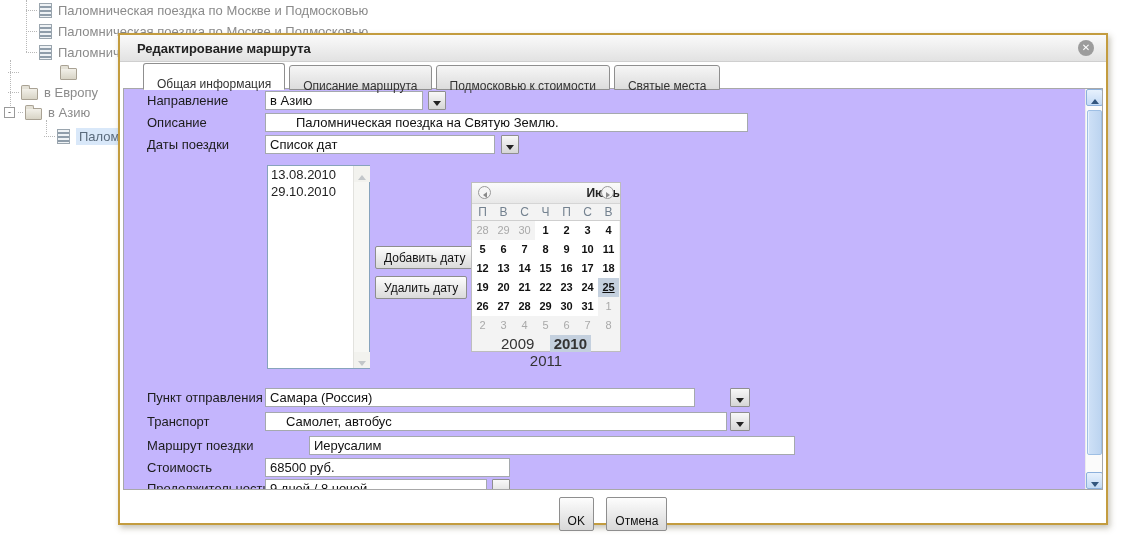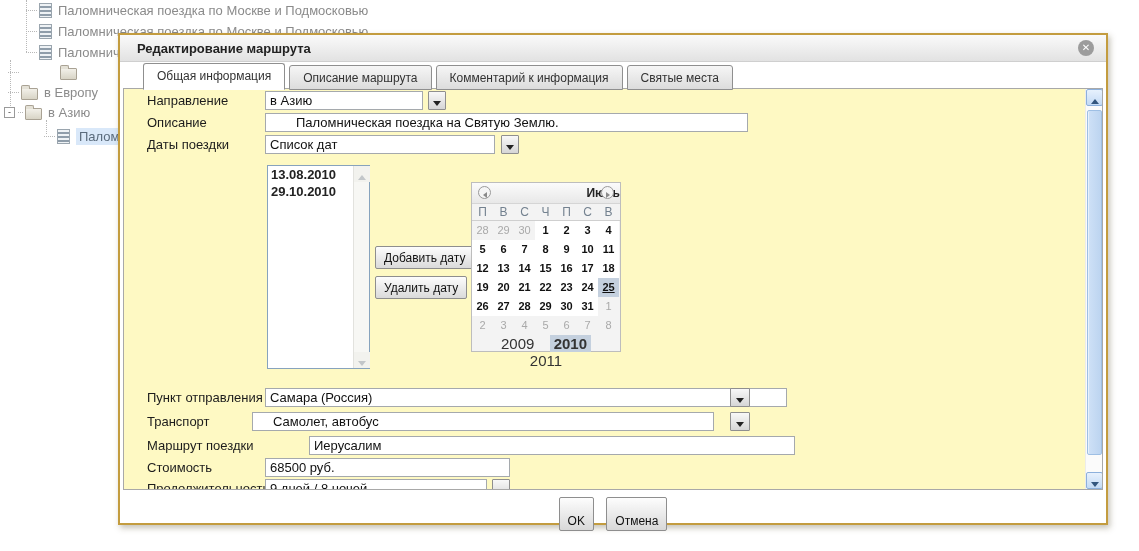--- a/index.html
+++ b/index.html
@@ -26,37 +26,37 @@
   
   .dialog { position:absolute; left:118px; top:33px; width:990px; height:492px; background:#fff;
             border:2px solid #c39c3f; box-shadow:2px 3px 6px rgba(90,80,50,.35); }
   .titlebar { position:relative; height:27px; background:linear-gradient(#fafafa,#e2e2e2);
               border-bottom:1px solid #cfcfcf; }
   .title { display:inline-block; padding:6px 0 0 17px; font-size:13px; font-weight:bold; color:#222; }
   .close { position:absolute; top:5px; right:12px; width:16px; height:16px; border-radius:50%;
            background:#9c9c9c; color:#fff; font-size:10px; line-height:16px; text-align:center; cursor:pointer; }
 
   .tabs { position:absolute; left:23px; top:28px; height:26px; z-index:3; }
-  .tab { display:inline-block; height:25px; line-height:24px; padding:0 13px; margin-right:4px;
+  .tab { display:inline-block; height:25px; line-height:24px; padding:8px 13px; margin-right:4px;
          font-size:12px; color:#333; border:1px solid #8f8f8f; border-radius:3px 3px 0 0;
          background:linear-gradient(#f6f6f6,#dcdcdc); vertical-align:bottom; cursor:pointer; }
   .tab.active { background:#fff; height:27px; border-bottom:1px solid #fff; }
 
   .panel { position:absolute; left:3px; top:53px; width:980px; height:402px; border:1px solid #a8a8a8;
-           background:#fef9c3; overflow:hidden; z-index:2; }
+           background:#c4b5fd; overflow:hidden; z-index:2; }
   .lbl { position:absolute; font-size:13px; color:#1c1c1c; white-space:nowrap; }
   .tf  { position:absolute; height:19px; border:1px solid #a5a9ad; background:#fff; font-size:13px;
          color:#111; padding:0 4px; font-family:"Liberation Sans",sans-serif; }
   .trigger { position:absolute; width:18px; height:19px; border:1px solid #8f8f8f; border-radius:1px;
              background:linear-gradient(#f8f8f8,#d6d6d6); text-align:center; cursor:pointer; }
   .tri { display:inline-block; width:0; height:0; margin-top:7px;
          border-left:4px solid transparent; border-right:4px solid transparent; border-top:5px solid #222; }
 
   .listbox { position:absolute; left:143px; top:76px; width:103px; height:204px;
-             border:1px solid #87a3bd; background:#fff;font-weight:bold; }
+             border:1px solid #87a3bd; background:#fff; }
   .litem { font-size:13px; color:#222; padding:1px 3px; white-space:nowrap; }
   .lsb { position:absolute; right:0; top:0; bottom:0; width:16px; background:#f7f7f4; border-left:1px solid #e2e2de; }
   .lsb-btn { position:absolute; left:0; width:16px; height:16px; background:#f2f2ee; text-align:center; }
   .lsb-btn.up { top:0; } .lsb-btn.down { bottom:0; }
   .ch { display:inline-block; width:0; height:0; border-left:4px solid transparent; border-right:4px solid transparent; }
   .ch.up { border-bottom:5px solid #c2c6c9; margin-top:5px; }
   .ch.down { border-top:5px solid #c2c6c9; margin-top:6px; }
 
   .pushbtn { position:absolute; height:23px; border:1px solid #8e8e8e; border-radius:2px; font-size:12px;
              color:#111; background:linear-gradient(#fdfdfd,#dadada); padding:0 8px;
@@ -150,21 +150,21 @@
   </div>
 </div>
 
 <div class="dialog">
   <div class="titlebar">
     <span class="title">Редактирование маршрута</span>
     <span class="close">✕</span>
   </div>
 
   <div class="tabs">
-    <span class="tab active">Общая информация</span><span class="tab">Описание маршрута</span><span class="tab">Комментарий к информация</span><span class="tab">Святые места</span>
+    <span class="tab active">Общая информация</span><span class="tab">Описание маршрута</span><span class="tab">Подмосковью к стоимости</span><span class="tab">Святые места</span>
   </div>
 
   <div class="panel">
 
     <label class="lbl" style="left:23px; top:4px;">Направление</label>
     <input class="tf" style="left: 141px; top: 2px; width: 158px;" readonly="" value="в Азию">
     <span class="trigger" style="left:304px; top:2px;"><i class="tri"></i></span>
 
     <label class="lbl" style="left:23px; top:26px;">Описание</label>
     <input class="tf" style="left: 141px; top: 24px; width: 483px; padding-left: 30px;" value="Паломническая поездка на Святую Землю.">
@@ -194,25 +194,25 @@
       <div class="cal-wd"><span class="cwd">П</span><span class="cwd">В</span><span class="cwd">С</span><span class="cwd">Ч</span><span class="cwd">П</span><span class="cwd">С</span><span class="cwd">В</span></div>
       <div class="cal-grid"><span class="cday off">28</span><span class="cday off">29</span><span class="cday off">30</span><span class="cday">1</span><span class="cday">2</span><span class="cday">3</span><span class="cday">4</span><span class="cday">5</span><span class="cday">6</span><span class="cday">7</span><span class="cday">8</span><span class="cday">9</span><span class="cday">10</span><span class="cday">11</span><span class="cday">12</span><span class="cday">13</span><span class="cday">14</span><span class="cday">15</span><span class="cday">16</span><span class="cday">17</span><span class="cday">18</span><span class="cday">19</span><span class="cday">20</span><span class="cday">21</span><span class="cday">22</span><span class="cday">23</span><span class="cday">24</span><span class="cday sel">25</span><span class="cday">26</span><span class="cday">27</span><span class="cday">28</span><span class="cday">29</span><span class="cday">30</span><span class="cday">31</span><span class="cday off">1</span><span class="cday off">2</span><span class="cday off">3</span><span class="cday off">4</span><span class="cday off">5</span><span class="cday off">6</span><span class="cday off">7</span><span class="cday off">8</span></div>
       <div class="cal-years">
         <span class="yr">2009</span>
         <span class="yr sel">2010</span>
         <span class="yr">2011</span>
       </div>
     </div>
 
     <label class="lbl" style="left:23px; top:301px;">Пункт отправления</label>
-    <input class="tf" style="left: 141px; top: 299px; width: 522px;" readonly="" value="Самара (Россия)">
+    <input class="tf" style="left: 141px; top: 299px; width: 430px;" readonly="" value="Самара (Россия)">
     <span class="trigger" style="left:606px; top:299px; width:20px;"><i class="tri"></i></span>
 
     <label class="lbl" style="left:23px; top:325px;text-align:center;">Транспорт</label>
-    <input class="tf" style="left: 128px; top: 323px; width: 462px; padding-left: 20px;" readonly="" value="Самолет, автобус">
+    <input class="tf" style="left: 141px; top: 323px; width: 462px; padding-left: 20px;" readonly="" value="Самолет, автобус">
     <span class="trigger" style="left:606px; top:323px; width:20px;"><i class="tri"></i></span>
 
     <label class="lbl" style="left:23px; top:349px;">Маршрут поездки</label>
     <input class="tf" style="left: 141px; top: 347px; width: 486px; margin-left: 44px;" value="Иерусалим">
 
     <label class="lbl" style="left:23px; top:371px;">Стоимость</label>
     <input class="tf" style="left: 141px; top: 369px; width: 245px;" value="68500 руб.">
 
     <label class="lbl" style="left:23px; top:392px;">Продолжительность</label>
     <input class="tf" style="left: 141px; top: 390px; width: 222px;" readonly="" value="9 дней / 8 ночей">

